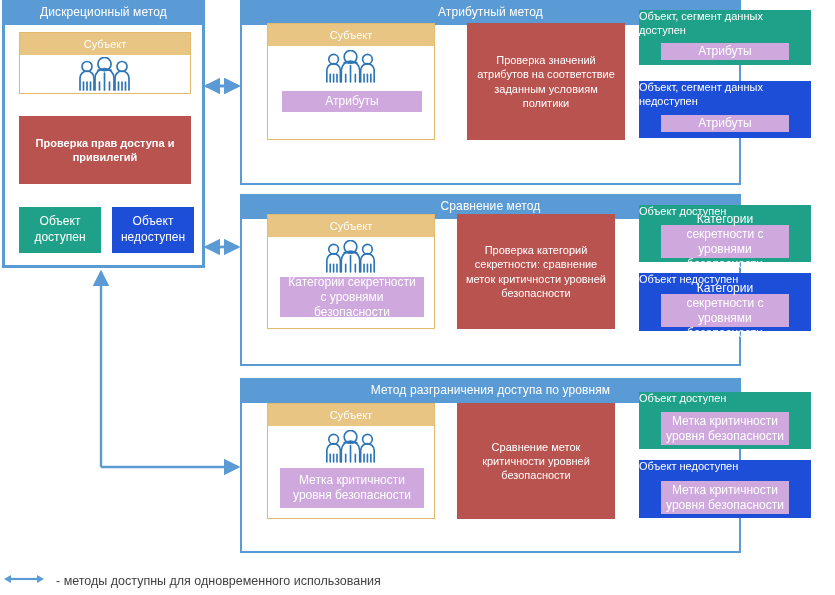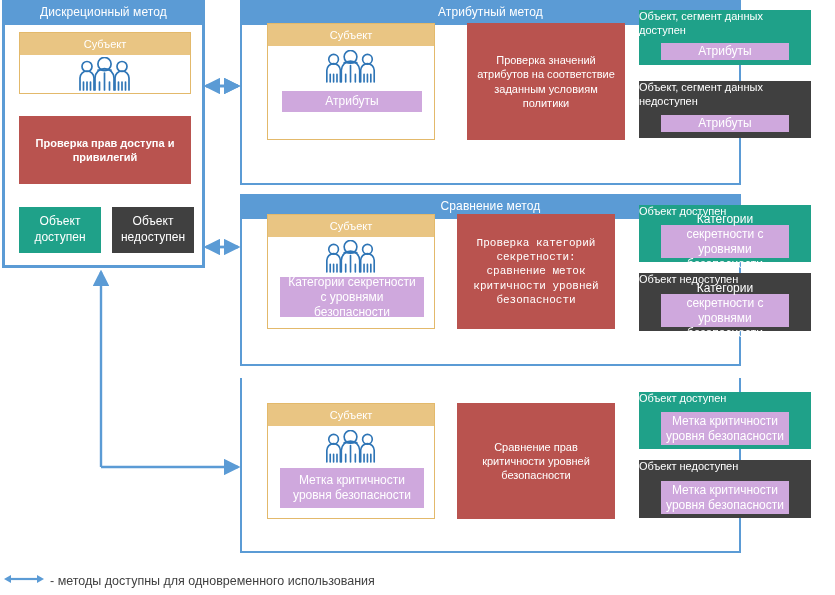--- a/index.html
+++ b/index.html
@@ -60,40 +60,40 @@
   
   .process{
     position:absolute;background:#b9534f;color:#ffffff;
     font-size:11px;text-align:center;line-height:1.3;
     display:flex;align-items:center;justify-content:center;
     padding:4px 8px;box-sizing:border-box;
   }
 
   
   .res-green{position:absolute;background:#1fa189;color:#fff;box-sizing:border-box;}
-  .res-pink{position:absolute;background:#404040;color:#fff;box-sizing:border-box;}
+  .res-pink{position:absolute;background:#1d4ed8;color:#fff;box-sizing:border-box;}
   .res-label{
     position:absolute;left:0;right:0;top:0;
     font-size:11px;line-height:1.25;
   }
   .res-plain{
     position:absolute;inset:0;display:flex;align-items:center;justify-content:center;
     font-size:12px;text-align:center;line-height:1.3;
   }
 
   
   #wires{position:absolute;left:0;top:0;width:835px;height:595px;pointer-events:none;}
 
   
   #legend{
     position:absolute;left:4px;top:570px;width:600px;height:22px;
     display:flex;align-items:center;
   }
   #legend .legend-text{
-    font-size:12.5px;color:#3f3f3f;margin-left:6px;white-space:nowrap;
+    font-size:12.5px;color:#3f3f3f;margin-left:12px;white-space:nowrap;
   }
 </style>
 </head>
 <body>
 
 <div id="stage">
 
   <svg id="wires" viewBox="0 0 835 595">
     <defs>
       <marker id="bhead" markerWidth="7" markerHeight="7" refX="6" refY="3.5" orient="auto">
@@ -243,34 +243,35 @@
             <circle cx="29.5" cy="7" r="6.6"></circle>
             <path d="M23,13 L36,13"></path>
             <path d="M20,33 L20,21 a9.5,9.5 0 0 1 19,0 L39,33"></path>
             <path d="M24.5,33 L24.5,25 M34.5,33 L34.5,25 M29.5,33 L29.5,16"></path>
           </g>
         </svg>
       </span>
       <div class="tagbox" style="left:12px;top:62px;width:144px;height:40px;">Категории секретности с уровнями безопасности</div>
     </div>
 
-    <div class="process" style="left:215px;top:20px;width:158px;height:115px;font-family:Liberation Mono, monospace;">Проверка категорий секретности: сравнение меток критичности уровней безопасности</div>
+    <div class="process" style="left:215px;top:20px;width:158px;height:115px;">Проверка категорий секретности: сравнение меток критичности уровней безопасности</div>
 
     <div class="res-green" style="left:397px;top:11px;width:172px;height:57px;">
       <div class="res-label">Объект доступен</div>
       <div class="tagbox" style="left:22px;top:20px;width:128px;height:33px;">Категории секретности с уровнями безопасности</div>
     </div>
 
     <div class="res-pink" style="left:397px;top:79px;width:172px;height:58px;">
       <div class="res-label">Объект недоступен</div>
       <div class="tagbox" style="left:22px;top:21px;width:128px;height:33px;">Категории секретности с уровнями безопасности</div>
     </div>
   </div>
 
   <div class="panel rpanel" id="panel-levels">
+    <div class="panel-head">Метод разграничения доступа по уровням</div>
 
     <div class="subject" style="left:25px;top:25px;width:168px;height:116px;">
       <div class="subject-title">Субъект</div>
       <span class="people-icon" style="top:26px;">
         <svg width="58" height="33" viewBox="0 0 60 34">
           <g fill="none" stroke="#2e75b6" stroke-width="1.7" stroke-linecap="round" stroke-linejoin="round">
             <circle cx="12" cy="9.5" r="5"></circle>
             <path d="M5,33 L5,21 a7,7 0 0 1 14,0 L19,33"></path>
             <path d="M8.5,33 L8.5,25 M15.5,33 L15.5,25 M12,33 L12,25"></path>
             <circle cx="47" cy="9.5" r="5"></circle>
@@ -279,21 +280,21 @@
             <circle cx="29.5" cy="7" r="6.6"></circle>
             <path d="M23,13 L36,13"></path>
             <path d="M20,33 L20,21 a9.5,9.5 0 0 1 19,0 L39,33"></path>
             <path d="M24.5,33 L24.5,25 M34.5,33 L34.5,25 M29.5,33 L29.5,16"></path>
           </g>
         </svg>
       </span>
       <div class="tagbox" style="left:12px;top:64px;width:144px;height:40px;">Метка критичности уровня безопасности</div>
     </div>
 
-    <div class="process" style="left:215px;top:25px;width:158px;height:116px;">Сравнение прав критичности уровней безопасности</div>
+    <div class="process" style="left:215px;top:25px;width:158px;height:116px;">Сравнение меток критичности уровней безопасности</div>
 
     <div class="res-green" style="left:397px;top:14px;width:172px;height:57px;">
       <div class="res-label">Объект доступен</div>
       <div class="tagbox" style="left:22px;top:20px;width:128px;height:33px;">Метка критичности уровня безопасности</div>
     </div>
 
     <div class="res-pink" style="left:397px;top:82px;width:172px;height:58px;">
       <div class="res-label">Объект недоступен</div>
       <div class="tagbox" style="left:22px;top:21px;width:128px;height:33px;">Метка критичности уровня безопасности</div>
     </div>

